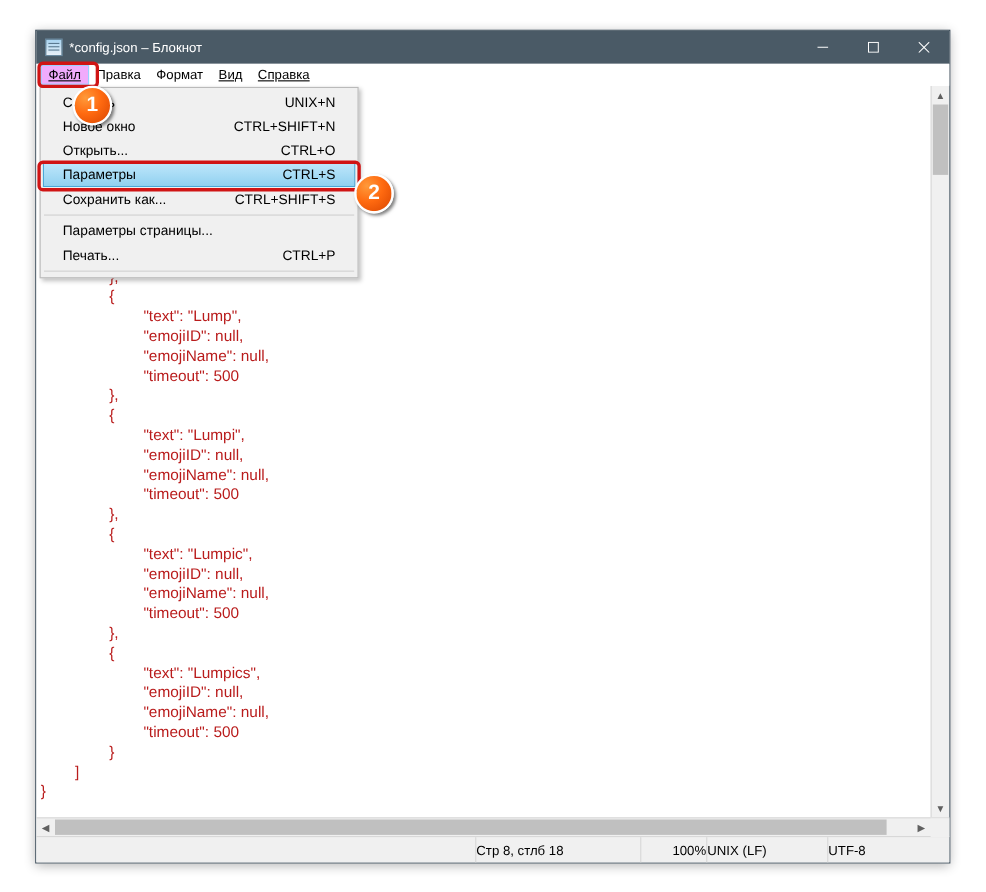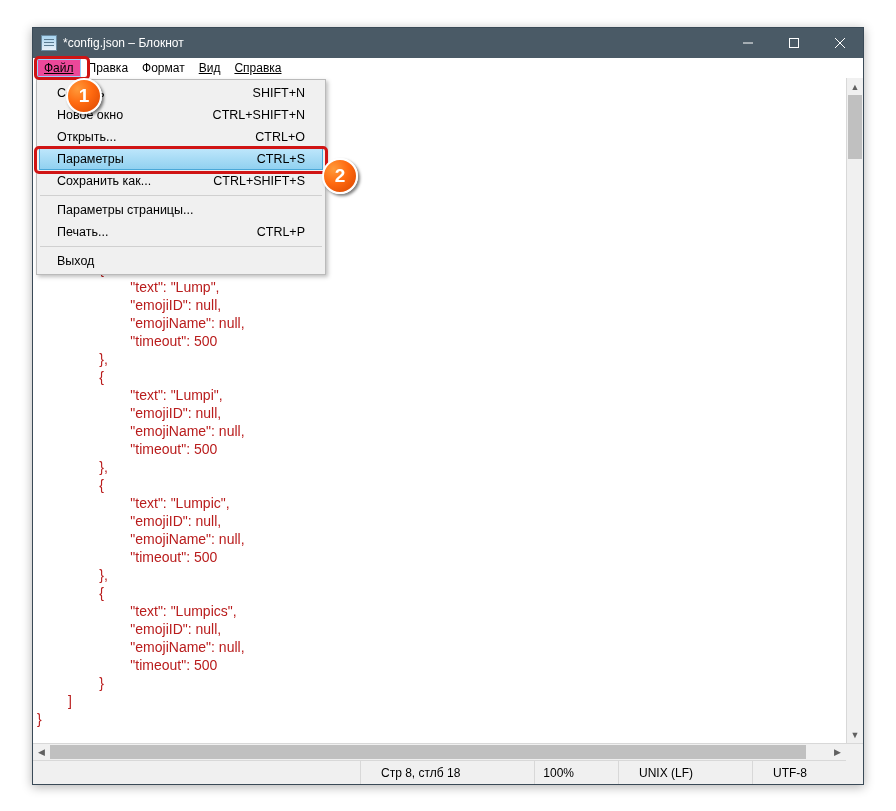--- a/index.html
+++ b/index.html
@@ -60,21 +60,21 @@
     align-items: center;
     padding: 0 4px;
     font-size: 12px;
   }
   .menu-item {
     padding: 20px 7px;
     cursor: default;
   }
   .menu-item .ul { text-decoration: underline; }
   .menu-item.active {
-    background: #ec4899;
+    background: #f0abfc;
     border: 1px solid #99d1ff;
     padding: 1px 6px;
   }
   .menu-highlight-ring {
     position: absolute;
     left: 34px; top: 56px;
     width: 56px; height: 24px;
     border: 3px solid #d01414;
     border-radius: 5px;
     pointer-events: none;
@@ -143,22 +143,21 @@
     display: flex;
     align-items: center;
     font-size: 12px;
     color: #000;
   }
   .status-cell {
     border-left: 1px solid #d8d8d8;
     height: 100%;
     display: flex;
     align-items: center;
-    padding: 0 20px;
-    margin-left: 24px;
+    padding: 0 0;
   }
   .status-spacer { flex: 1; }
   
   .dropdown {
     position: absolute;
     left: 36px; top: 79px;
     width: 290px;
     background: #f0f0f0;
     border: 1px solid #bababa;
     box-shadow: 2px 2px 4px rgba(0,0,0,0.25);
@@ -305,21 +304,21 @@
     <div class="status-cell" style="width:150px">Стр 8, стлб 18</div>
     <div class="status-cell" style="width:60px;justify-content:flex-end">100%</div>
     <div class="status-cell" style="width:110px">UNIX (LF)</div>
     <div class="status-cell" style="width:111px">UTF-8</div>
   </div>
 </div>
 
 <div class="dropdown">
   <div class="dd-item">
     <span class="label">Создать</span>
-    <span class="shortcut">SHIFT+N</span>
+    <span class="shortcut">UNIX+N</span>
   </div>
   <div class="dd-item">
     <span class="label">Новое окно</span>
     <span class="shortcut">CTRL+SHIFT+N</span>
   </div>
   <div class="dd-item">
     <span class="label">Открыть...</span>
     <span class="shortcut">CTRL+O</span>
   </div>
   <div class="dd-item highlight">
@@ -332,22 +331,19 @@
   </div>
   <div class="dd-sep"></div>
   <div class="dd-item">
     <span class="label">Параметры страницы...</span>
   </div>
   <div class="dd-item">
     <span class="label">Печать...</span>
     <span class="shortcut">CTRL+P</span>
   </div>
   <div class="dd-sep"></div>
-  <div class="dd-item">
-    <span class="label">Выход</span>
-  </div>
 </div>
 
 <div class="menu-highlight-ring"></div>
 <div class="dd-highlight-ring"></div>
 
 <div class="callout" style="left:66px; top:78px">1</div>
 <div class="callout" style="left:322px; top:158px">2</div>
 
 </body></html>

